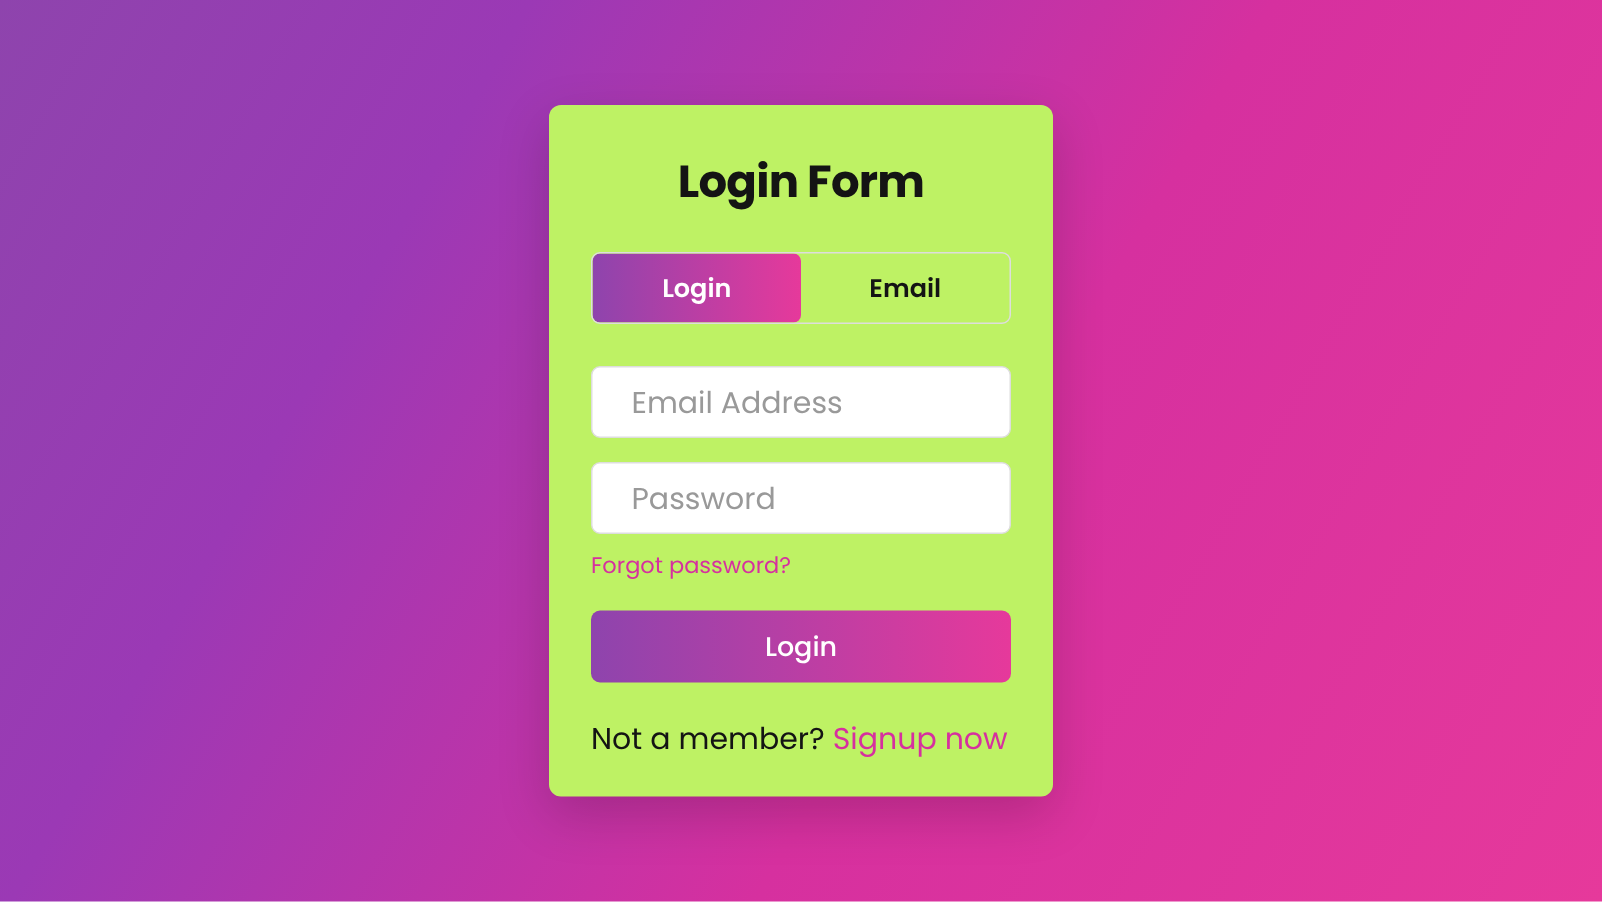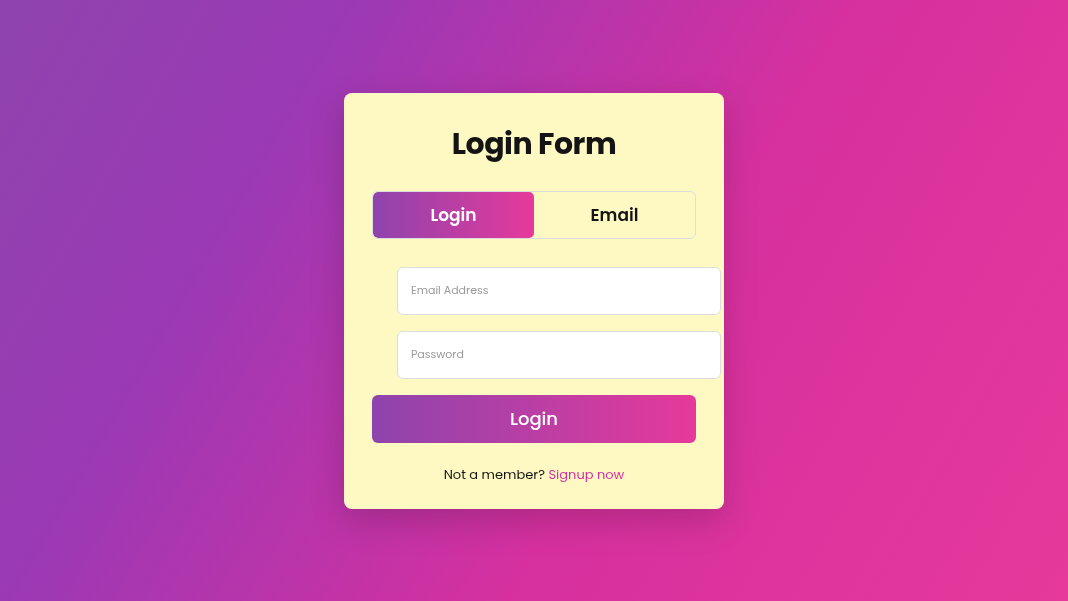--- a/index.html
+++ b/index.html
@@ -11,22 +11,22 @@
     body {
       width: 1068px;
       height: 601px;
       background: linear-gradient(120deg, #8e44ad 0%, #9b39b5 25%, #d6309f 60%, #e6399b 100%);
       display: flex;
       align-items: center;
       justify-content: center;
       overflow: hidden;
     }
     .card {
-      width: 380px;
-      background: #fef9c3;
+      width: 336px;
+      background: #bef264;
       border-radius: 8px;
       padding: 28px 28px 24px 28px;
       box-shadow: 0 12px 35px rgba(0,0,0,0.18);
     }
     .title {
       font-size: 30px;
       font-weight: 700;
       color: #141414;
       text-align: center;
       margin-bottom: 24px;
@@ -53,26 +53,25 @@
     .tab.active {
       background: linear-gradient(90deg, #8e44ad 0%, #e6399b 100%);
       color: #fff;
       border-radius: 5px;
     }
     .input-field {
       width: 100%;
       height: 48px;
       border: 1px solid #ddd;
       border-radius: 6px;
-      padding: 0 13px;
-      font-size: 11px;
+      padding: 0 26px;
+      font-size: 20px;
       color: #333;
       margin-bottom: 16px;
       outline: none;
-      margin-left: 25px;
     }
     .input-field::placeholder {
       color: #999;
     }
     .forgot-link {
       display: block;
       color: #d6309f;
       font-size: 15px;
       text-decoration: none;
       margin-top: -6px;
@@ -84,22 +83,21 @@
       border: none;
       border-radius: 6px;
       background: linear-gradient(90deg, #8e44ad 0%, #e6399b 100%);
       color: #fff;
       font-size: 18px;
       font-weight: 500;
       cursor: pointer;
       margin-bottom: 22px;
     }
     .footer-text {
-      text-align: center;
-      font-size: 13px;
+      font-size: 20px;
       color: #141414;
     }
     .footer-text a {
       color: #d6309f;
       text-decoration: none;
     }
   </style>
 </head>
 <body>
 
@@ -108,19 +106,20 @@
 
   <div class="tab-switch">
     <div class="tab active">Login</div>
     <div class="tab">Email</div>
   </div>
 
   <input type="text" class="input-field" placeholder="Email Address" style="">
 
   <input type="password" class="input-field" placeholder="Password" style="">
 
+  <a href="#" class="forgot-link">Forgot password?</a>
 
   <button class="submit-btn">Login</button>
 
   <div class="footer-text">
     <span>Not a member? </span><a href="#">Signup now</a>
   </div>
 </div>
 
 </body></html>

